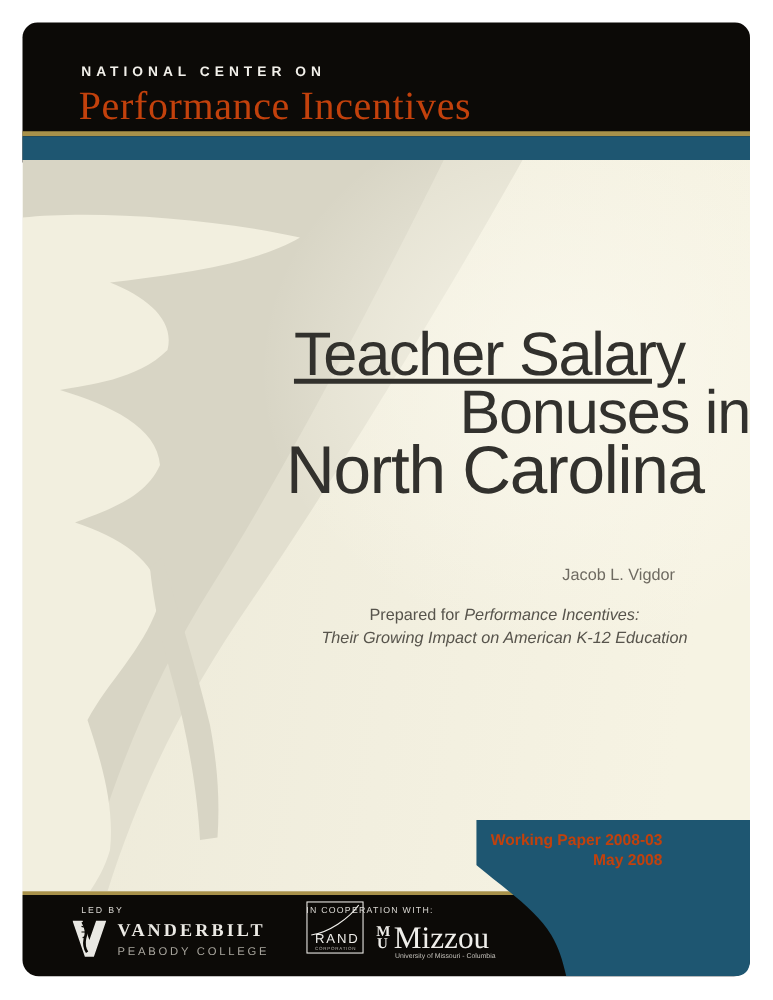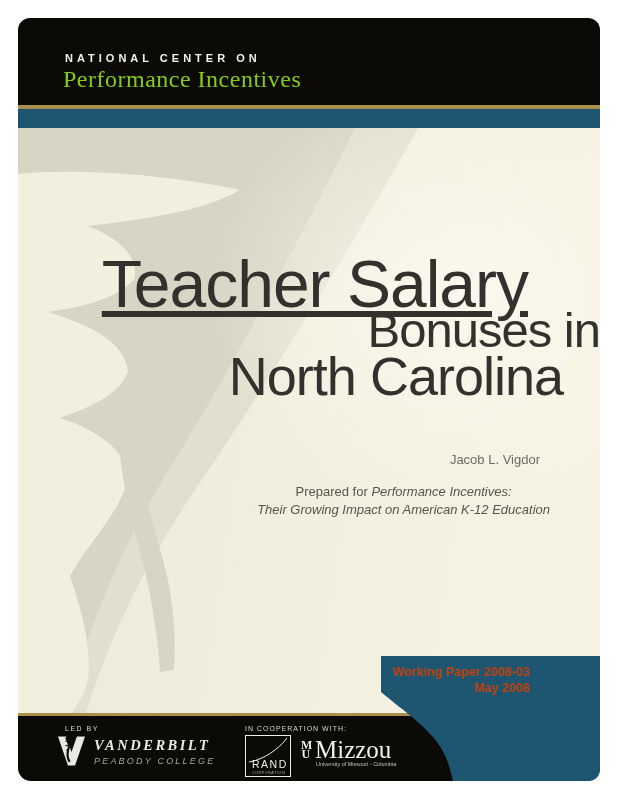--- a/index.html
+++ b/index.html
@@ -2,52 +2,52 @@
 <html><head>
 <meta charset="utf-8">
 <style>
   html,body{margin:0;padding:0;background:#ffffff;}
   body{width:618px;height:800px;position:relative;font-family:"Liberation Sans",sans-serif;overflow:hidden;}
   .page{position:absolute;left:18px;top:18px;width:582px;height:763px;}
 
   
   .header{position:absolute;left:0;top:0;width:582px;height:112px;background:#0c0a07;border-radius:12px 12px 0 0;}
   .org-line1{position:absolute;left:47px;top:34px;color:#f2f0ea;font-size:11px;font-weight:600;letter-spacing:4px;}
-  .org-line2{position:absolute;left:45px;top:48px;color:#84cc16;font-family:"Liberation Serif",serif;font-size:24px;letter-spacing:0.5px;}
+  .org-line2{position:absolute;left:45px;top:48px;color:#c2410c;font-family:"Liberation Serif",serif;font-size:32px;letter-spacing:0.5px;}
   .gold-top{position:absolute;left:0;top:87px;width:582px;height:4px;background:#a8914a;}
   .teal-stripe{position:absolute;left:0;top:91px;width:582px;height:19px;background:#1e5671;}
 
   
   .main{position:absolute;left:0;top:110px;width:582px;height:585px;overflow:hidden;}
   .main svg.watermark{position:absolute;left:0;top:0;}
 
   .title{position:absolute;right:0;top:133px;width:582px;text-align:right;color:#32312d;}
   .title div{line-height:46px;letter-spacing:-1px;}
-  .title-line1{font-size:66px;margin-right:72px;text-decoration:underline;}
+  .title-line1{font-size:49px;margin-right:52px;text-decoration:underline;}
   .title-line2{font-size:49px;}
   .title-line3{font-size:54px;margin-right:37px;}
 
   .author{position:absolute;right:60px;top:324px;font-size:13px;color:#6e6a61;}
   .prepared{position:absolute;right:50px;top:355px;font-size:13px;line-height:17.5px;color:#57544c;text-align:center;}
   .prepared .it{font-style:italic;}
 
   
   .wp-shape{position:absolute;left:363px;top:638px;width:219px;height:125px;z-index:5;}
   .wp-text{position:absolute;right:70px;top:646px;z-index:6;text-align:right;color:#c2410c;font-size:12.5px;font-weight:bold;line-height:16px;}
 
   
   .gold-bottom{position:absolute;left:0;top:695px;width:582px;height:3px;background:#a8914a;}
   .footer{position:absolute;left:0;top:698px;width:582px;height:65px;background:#0c0a07;border-radius:0 0 13px 13px;}
   .led-by-label{position:absolute;left:47px;top:9px;font-size:7px;letter-spacing:1.5px;color:#d9d7d2;}
   .coop-label{position:absolute;left:227px;top:9px;font-size:7px;letter-spacing:1px;color:#d9d7d2;}
   .vu-group{position:absolute;left:40px;top:20px;display:flex;align-items:center;}
-  .vu-text{margin-left:9px;font-style:italic;}
+  .vu-text{margin-left:9px;}
   .vu-name{font-family:"Liberation Serif",serif;font-size:14.5px;font-weight:700;letter-spacing:2.5px;color:#eceae5;}
   .vu-sub{font-size:9px;letter-spacing:2.2px;color:#a9a69e;margin-top:2px;}
-  .rand-group{position:absolute;left:227px;top:19px;}
+  .rand-group{position:absolute;left:227px;top:5px;}
   .mizzou-group{position:absolute;left:281px;top:21px;}
 </style>
 </head>
 <body>
 
 <div class="page">
 
   <div class="header">
     <div class="org-line1">NATIONAL CENTER ON</div>
     <div class="org-line2">Performance Incentives</div>

